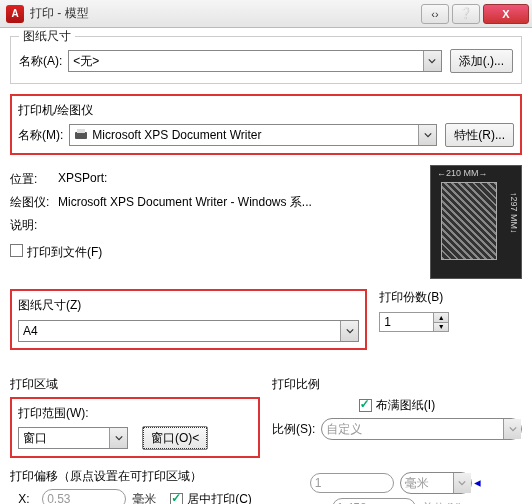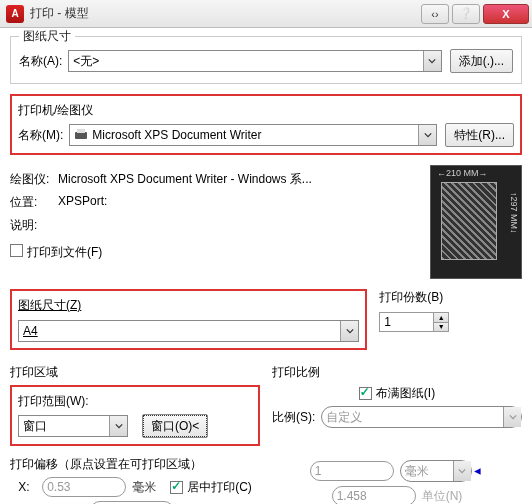--- a/index.html
+++ b/index.html
@@ -96,46 +96,46 @@
               </svg>
             </div>
         </div>
         <div class="btn">特性(R)...</div>
       </div>
     </div>
 
     <div style="display:flex;">
       <div style="flex:1;">
         <div class="inforow">
+            <span class="infolabel">位置:</span>
+            <span class="infoval">XPSPort:</span>
+          </div>
+        <div class="inforow">
             <span class="infolabel">绘图仪:</span>
             <span class="infoval">Microsoft XPS Document Writer - Windows 系...</span>
-          </div>
-        <div class="inforow">
-            <span class="infolabel">位置:</span>
-            <span class="infoval">XPSPort:</span>
           </div>
         <div class="inforow">
             <span class="infolabel">说明:</span>
             <span class="infoval"></span>
           </div>
         <div class="inforow" style="margin-top:10px;">
             <span class="checkbox"></span>
             <span>打印到文件(F)</span>
           </div>
       </div>
       <div class="thumb">
         <div class="thumb-top">←<span>210 MM</span>→</div>
         <div class="thumb-page"></div>
         <div class="thumb-right">↑<span>297 MM</span>↓</div>
       </div>
     </div>
 
     <div class="cols" style="margin-top:10px;">
       <div class="col" style="flex:1.5;">
-        <div class="redbox" style="margin-bottom:4px;text-decoration:underline;">
+        <div class="redbox" style="margin-bottom:16px;">
           <div>图纸尺寸(Z)</div>
           <div class="select" style="margin-top:6px;">
             <span>A4</span>
             <div class="arrow">
                 <svg viewBox="0 0 10 10">
                   <path d="M1 3 L5 7 L9 3" fill="none" stroke="#333" stroke-width="1.5"></path>
                 </svg>
               </div>
           </div>
         </div>

